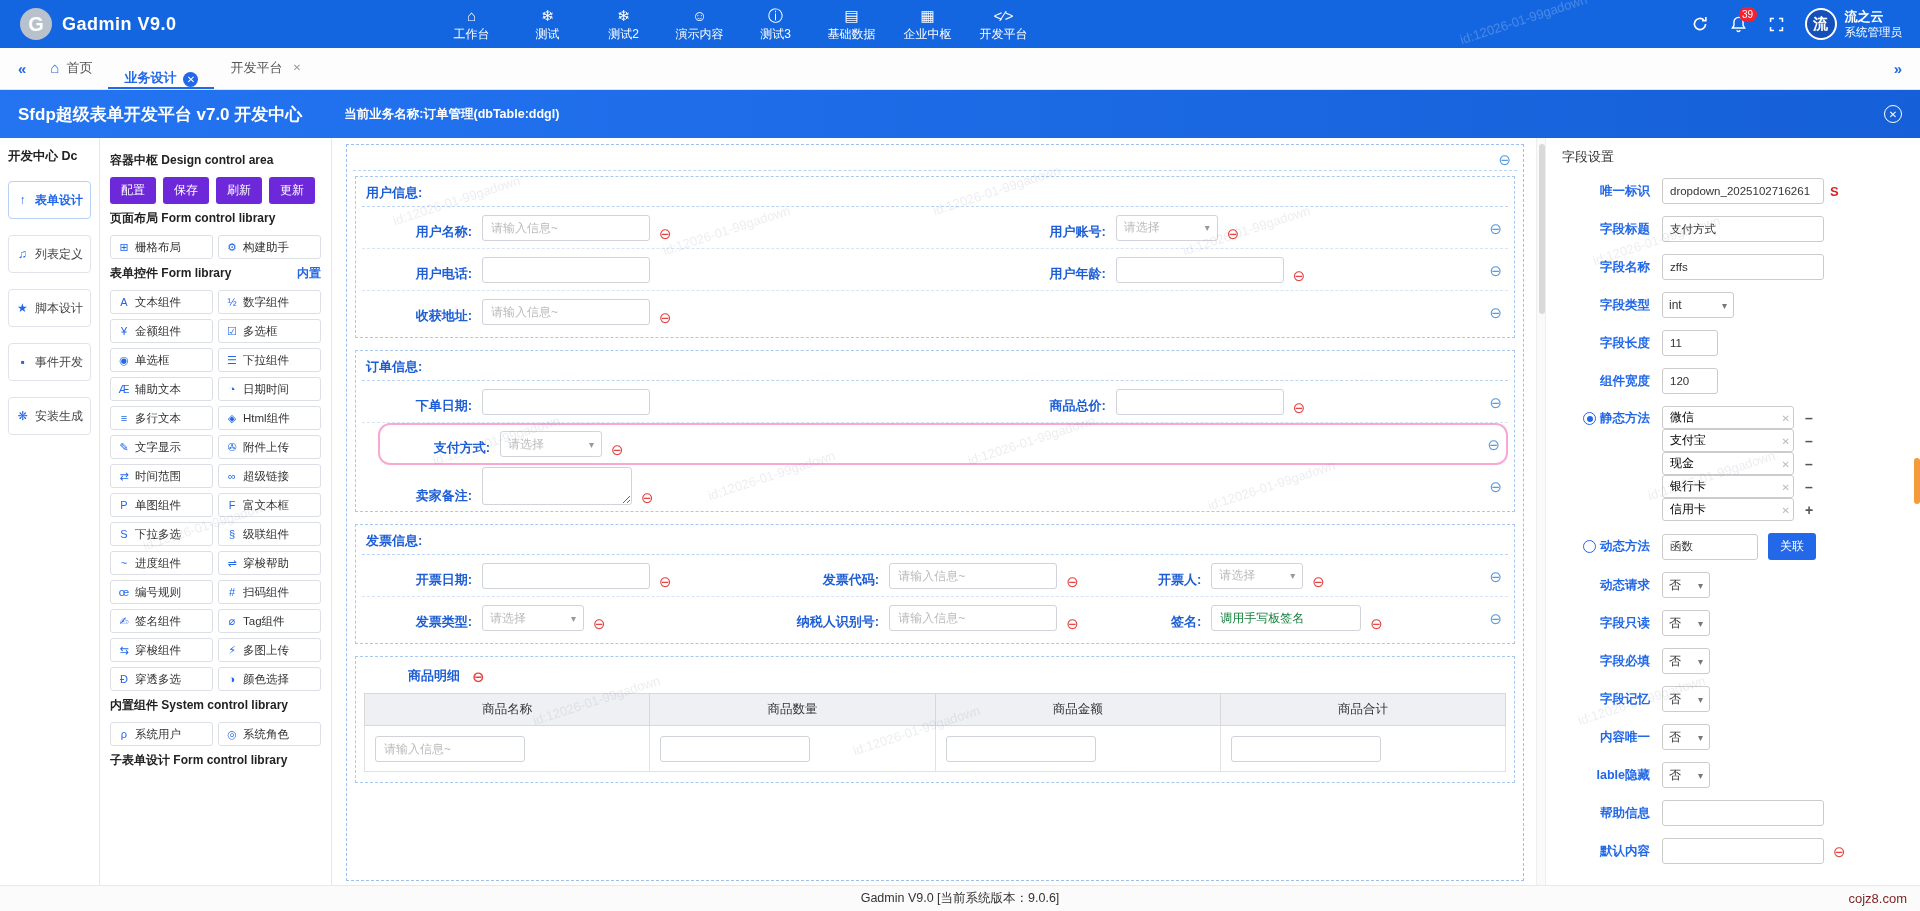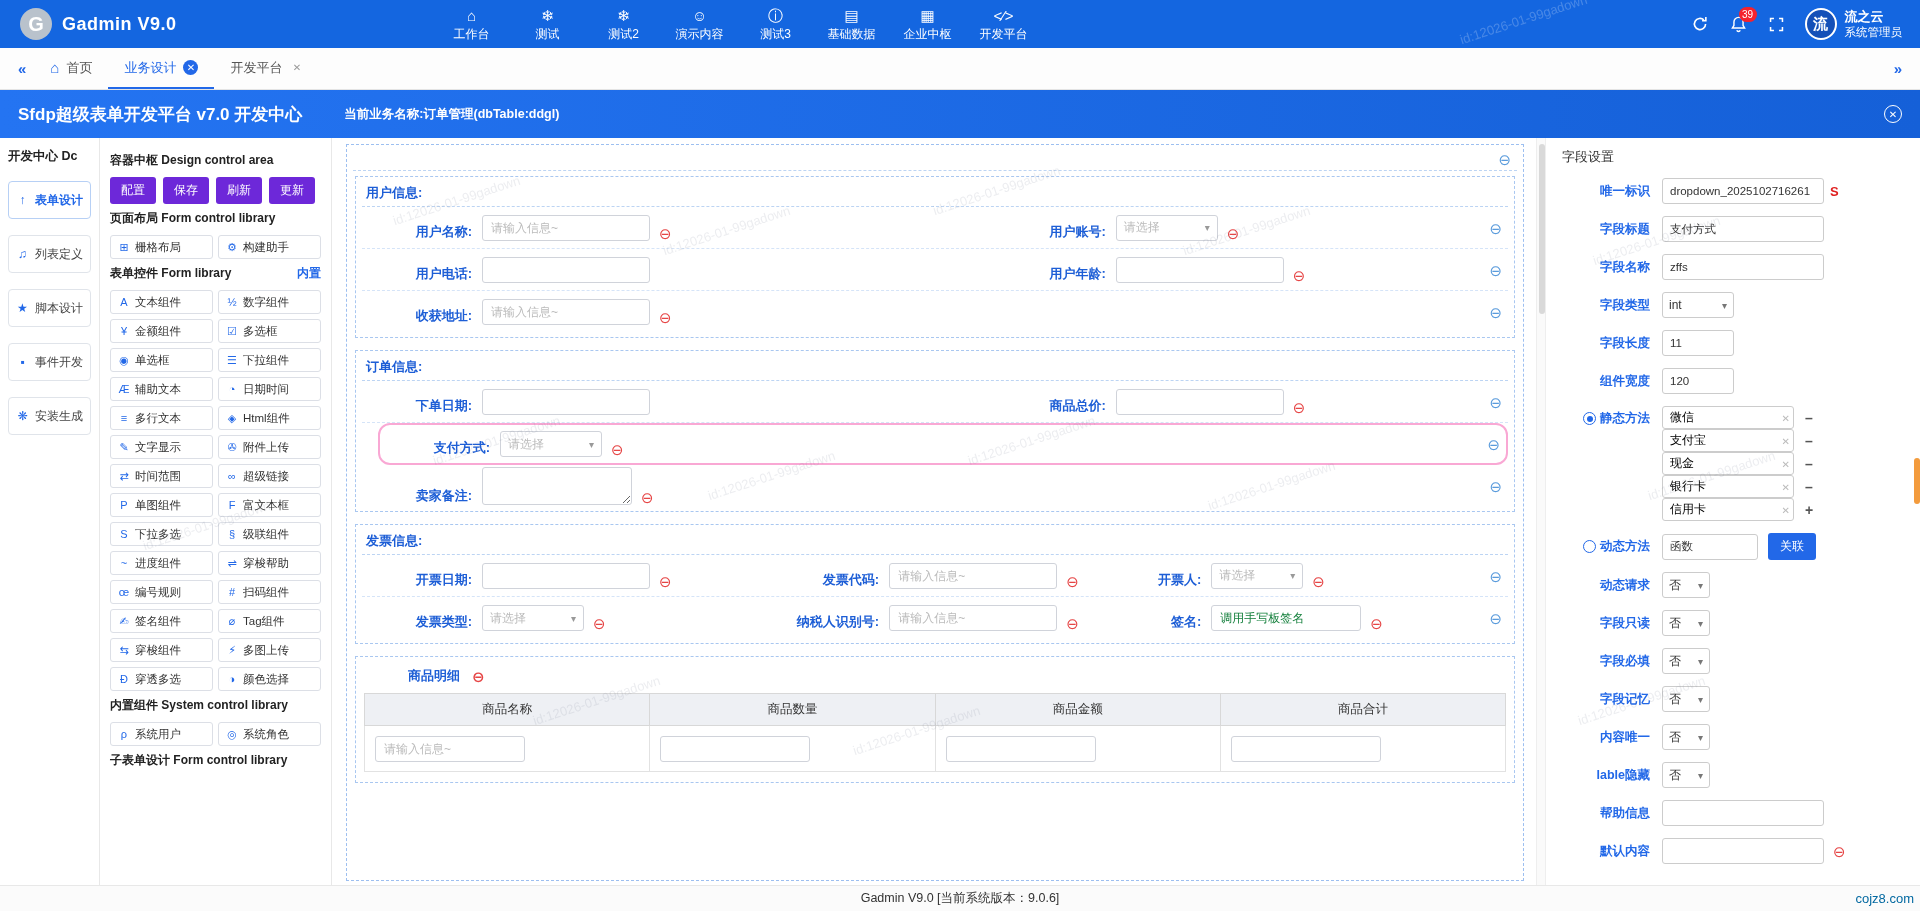--- a/index.html
+++ b/index.html
@@ -27,21 +27,21 @@
   .vendor-text { line-height:1.25; }
   .vendor-name { font-size:13px; font-weight:bold; }
   .vendor-role { font-size:11.5px; }
 
   
   .tabbar { height:42px; background:#fdfdfd; border-bottom:1px solid #e4e4e4; display:flex; align-items:center; padding:0 10px; }
   .tab-arrow { color:#2268e8; font-size:15px; padding:0 8px; cursor:pointer; font-weight:bold; }
   .tab-arrow.right { margin-left:auto; }
   .tab { height:100%; display:flex; align-items:center; gap:7px; padding:0 16px; font-size:13px; color:#555; cursor:pointer; border-bottom:2px solid transparent; }
   .tab .home-icon::before { content:"⌂"; color:#2268e8; font-size:15px; }
-  .tab.active { color:#2268e8; border-bottom-color:#2268e8; font-weight:normal; }
+  .tab.active { color:#2268e8; border-bottom-color:#2268e8; font-weight:bold;align-items:flex-end; }
   .tab-close { color:#999; font-size:12px; width:15px; height:15px; line-height:14px; text-align:center; border-radius:50%; }
   .tab-close::before { content:"✕"; font-size:10px; }
   .tab.active .tab-close { background:#2268e8; color:#fff; }
 
   
   .page-header { height:48px; background:linear-gradient(90deg,#2474f2,#1560d8); color:#fff;
     display:flex; align-items:center; padding:0 18px; }
   .ph-title { font-size:17px; font-weight:bold; }
   .ph-sub { font-size:12.5px; margin-left:42px; font-weight:bold; }
   .ph-close { margin-left:auto; width:18px; height:18px; border:1px solid #fff; border-radius:50%;
@@ -111,21 +111,21 @@
   .mid-thumb { position:absolute; top:6px; left:2px; width:6px; height:170px; background:#d9d9d9; border-radius:3px; }
 
   
   .field-panel { width:374px; background:#fff; padding:10px 16px; overflow:hidden; position:relative; }
   .fp-title { font-size:13px; color:#333; margin-bottom:12px; }
   .fp-row { display:flex; align-items:center; margin-bottom:12px; }
   .fp-row.top { align-items:flex-start; }
   .fp-label { width:88px; text-align:right; color:#2268e8; font-size:12.5px; font-weight:bold; margin-right:12px; flex:none;
     display:flex; justify-content:flex-end; align-items:center; gap:4px; }
   .fp-input { height:26px; border:1px solid #ccc; border-radius:3px; padding:0 7px; font-size:11.5px; font-family:inherit; width:162px; color:#333; background:#fff; }
-  .fp-input.narrow { width:72px; }
+  .fp-input.narrow { width:56px; }
   .fp-flag { color:#e02020; font-weight:bold; margin-left:6px; font-size:13px; }
   .fp-sel { height:26px; border:1px solid #ccc; border-radius:3px; display:flex; align-items:center; justify-content:space-between;
     padding:0 6px; font-size:12px; color:#333; background:#fff; cursor:pointer; }
   .fp-sel::after { content:"▾"; color:#777; font-size:10px; margin-left:5px; }
   .fp-sel.tiny { width:48px; }
   .fp-sel.type { width:72px; }
   .radio { width:13px; height:13px; border:1px solid #2268e8; border-radius:50%; display:inline-block; position:relative; background:#fff; flex:none; }
   .radio.checked::after { content:""; position:absolute; inset:2.5px; border-radius:50%; background:#2268e8; }
   .opt-list { display:flex; flex-direction:column; gap:0; }
   .opt-row { display:flex; align-items:center; gap:8px; }
@@ -133,21 +133,21 @@
   .opt-wrap input { width:132px; height:23px; border:1px solid #ccc; border-radius:3px; padding:0 18px 0 7px; font-size:12px; font-family:inherit; }
   .opt-clear { position:absolute; right:4px; top:50%; transform:translateY(-50%); color:#bbb; font-size:10px; cursor:pointer; }
   .opt-clear::before { content:"✕"; }
   .opt-act { color:#555; font-weight:bold; font-size:14px; cursor:pointer; width:14px; text-align:center; }
   .btn-relate { background:#2268e8; color:#fff; border:none; border-radius:3px; font-size:12px; padding:5px 12px; margin-left:10px; cursor:pointer; font-family:inherit; }
   .dyn-input { width:96px; }
 
   
   .footer { height:26px; background:#fbfbfb; border-top:1px solid #e8e8e8; display:flex; align-items:center; position:relative; }
   .footer-center { position:absolute; left:0; right:0; text-align:center; font-size:12.5px; color:#333; }
-  .footer-right { margin-left:auto; padding-right:6px; color:#0369a1; font-size:13px; z-index:1; }
+  .footer-right { margin-left:auto; padding-right:13px; color:#7f1d1d; font-size:13px; z-index:1; }
 
   
   .wm-layer { position:absolute; inset:0; pointer-events:none; z-index:40; }
   .wm { position:absolute; color:rgba(120,130,150,.14); font-size:13px; transform:rotate(-18deg); white-space:nowrap; }
   .wm.light { color:rgba(255,255,255,.22); }
   .win-scroll { position:absolute; right:0; top:320px; width:6px; height:46px; background:#f39b3d; z-index:60; border-radius:3px; }
 </style>
 </head>
 <body>
 

